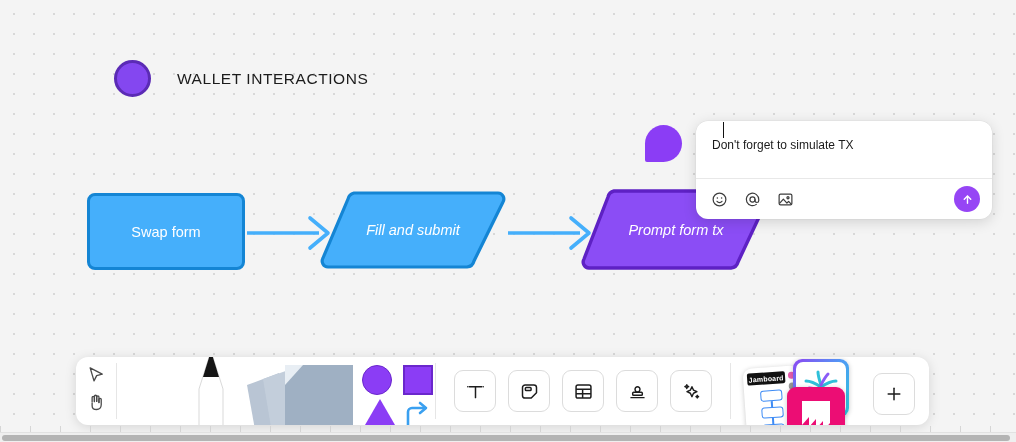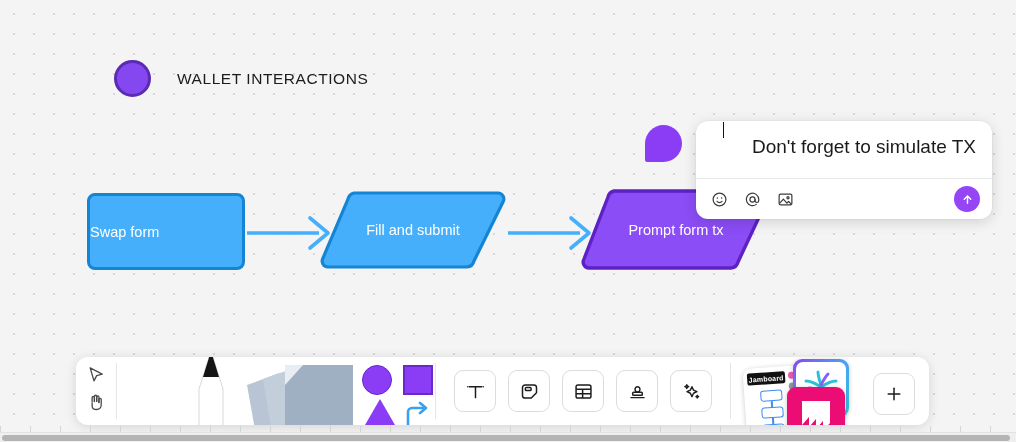--- a/index.html
+++ b/index.html
@@ -30,31 +30,31 @@
     border: 3px solid #5b2bb5;
   }
   .section-title {
     font-size: 15.5px; letter-spacing: 0.55px;
     color: #1c1c1c; white-space: nowrap;
   }
 
   
   .shape {
     position: absolute;
-    display: flex; align-items: center; 
+    display: flex; align-items: center; justify-content: center;
     color: #ffffff; font-size: 14.5px; text-align: center;
     user-select: none;
   }
   .shape-rect {
     left: 87px; top: 193px; width: 158px; height: 77px;
     background: #45affb;
     border: 3px solid #1485d4;
     border-radius: 8px;
   }
-  .para-wrap { position: absolute; }
+  .para-wrap { position: absolute; font-style: italic; }
   .para-wrap svg { position: absolute; left: 0; top: 0; overflow: visible; }
   .para-label {
     position: absolute; left: 0; top: 0;
     width: 100%; height: 100%;
     display: flex; align-items: center; justify-content: center;
     color: #fff; font-size: 14.5px; pointer-events: none;
   }
   #para-fill { left: 318px; top: 190px; width: 190px; height: 80px; }
   #para-sign { left: 580px; top: 188px; width: 192px; height: 84px; }
 
@@ -82,22 +82,22 @@
     border-radius: 12px;
     box-shadow: 0 3px 14px rgba(0,0,0,0.14), 0 0 0 0.5px rgba(0,0,0,0.05);
     display: flex; flex-direction: column;
   }
   .comment-text-area {
     flex: 1;
     padding: 14px 16px 0 16px;
     position: relative;
   }
   .comment-text {
-    font-size: 19px; color: #1a1a1a; line-height: 1.3;
-    position: relative; display: inline-block; margin-left: 40px;
+    font-size: 12px; color: #1a1a1a; line-height: 1.3;
+    position: relative; display: inline-block;
   }
   .caret {
     position: absolute;
     left: 27px; top: 1px;
     width: 1.4px; height: 16px;
     background: #111;
   }
   .comment-footer {
     height: 41px;
     border-top: 1px solid #e8e8e8;

